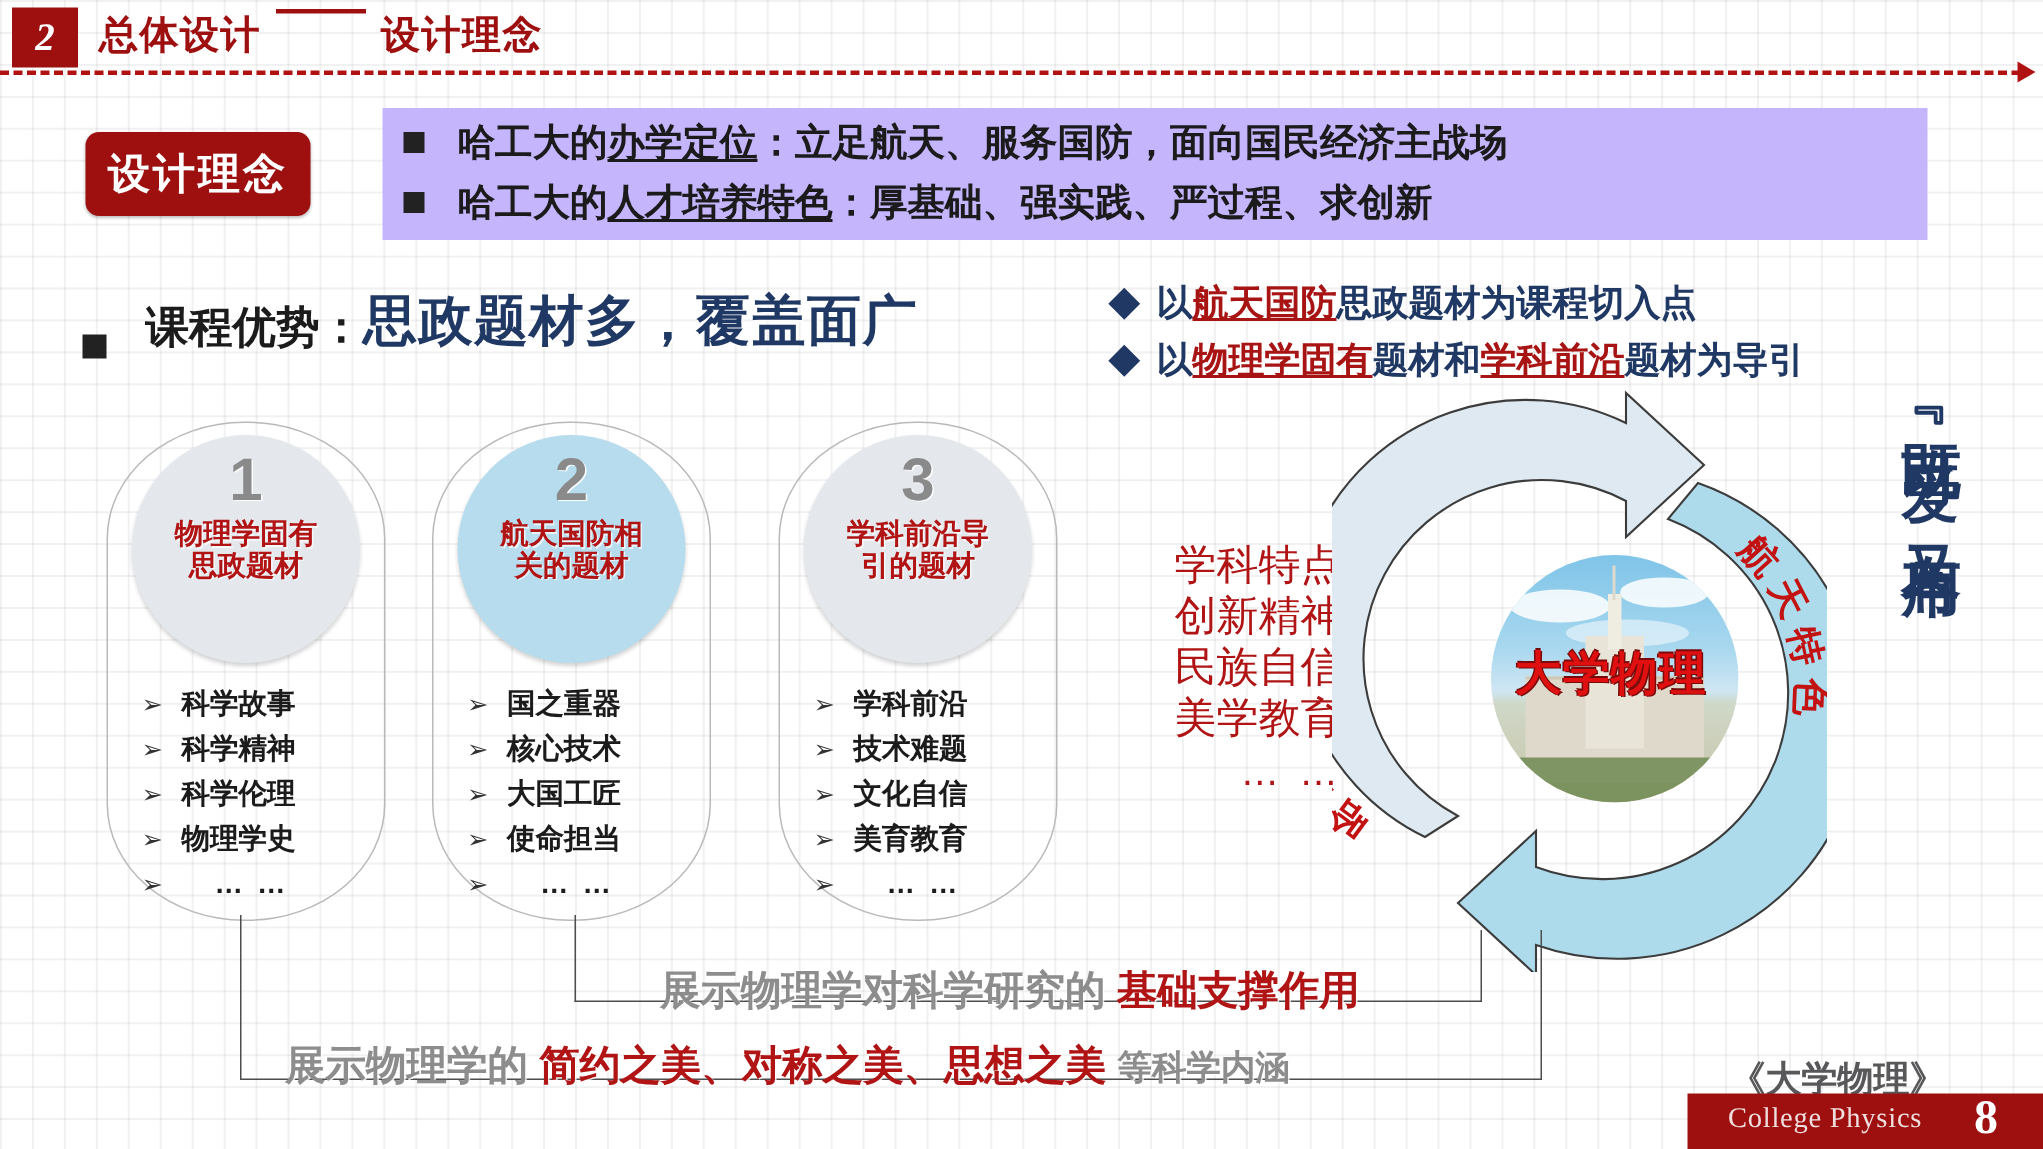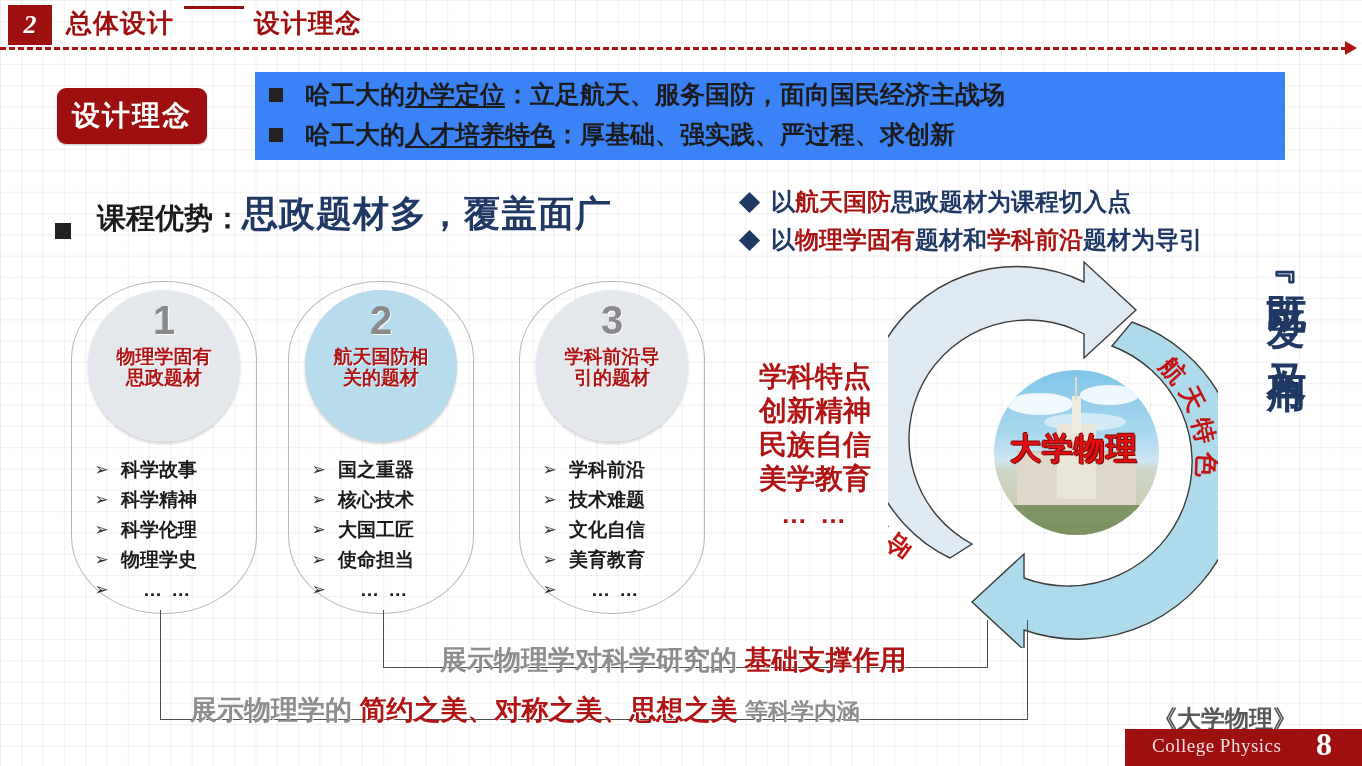--- a/index.html
+++ b/index.html
@@ -47,21 +47,21 @@
   
   .badge{
     position:absolute;left:57px;top:88px;width:150px;height:56px;
     background:#9e1010;border-radius:9px;
     display:flex;align-items:center;justify-content:center;
     color:#fff;font-size:28px;font-weight:bold;letter-spacing:2px;
     box-shadow:0 1px 2px rgba(0,0,0,.25);
   }
   .concept-box{
     position:absolute;left:255px;top:72px;width:1030px;height:88px;
-    background:#3b82f6;
+    background:#c4b5fd;
   }
   .concept-line{
     position:absolute;left:14px;display:flex;align-items:center;
     font-size:25px;font-weight:bold;color:#1b1b1b;white-space:nowrap;
   }
   .concept-line.l1{top:6px;}
   .concept-line.l2{top:46px;}
   .sq-bullet{display:inline-block;width:14px;height:14px;background:#222;margin-right:22px;}
   .u{text-decoration:underline;text-underline-offset:3px;}
 
@@ -74,21 +74,21 @@
   .adv-val{font-size:36px;font-weight:bold;color:#1f3864;text-shadow:1px 1px 0 rgba(255,255,255,.8);letter-spacing:1px;}
 
   
   .dia-list{position:absolute;left:742px;top:186px;}
   .dia-row{display:flex;align-items:center;white-space:nowrap;margin-bottom:6px;}
   .dia{
     width:15px;height:15px;background:#1f3864;margin-right:14px;
     transform:rotate(45deg);flex:0 0 auto;
   }
   .dia-txt{font-size:24px;font-weight:bold;color:#1f3864;}
-  .dia-txt .hl{color:#a81414;text-underline-offset:2px;}
+  .dia-txt .hl{color:#a81414;text-decoration:underline;text-underline-offset:2px;}
 
   
   .card{position:absolute;top:281px;width:184px;height:331px;
         border:1px solid #b9b9b9;border-radius:92px / 78px;background:transparent;}
   .card.c1{left:71px;}
   .card.c2{left:288px;}
   .card.c3{left:519px;}
   .circ{
     position:absolute;left:50%;transform:translateX(-50%);top:8px;
     width:152px;height:152px;border-radius:50%;
@@ -103,22 +103,22 @@
             margin-top:6px;text-shadow:1px 1px 0 rgba(255,255,255,.7);}
   .items{position:absolute;left:22px;top:178px;}
   .item{display:flex;align-items:center;font-size:19px;font-weight:bold;color:#1b1b1b;
         line-height:1;margin-bottom:11px;}
   .arrow-b{width:15px;margin-right:12px;color:#333;font-size:17px;line-height:1;flex:0 0 auto;text-align:center;}
   .item.ellip{color:#1b1b1b;}
   .item.ellip .it-txt{padding-left:22px;letter-spacing:2px;}
 
   
   .redcol{position:absolute;left:735px;top:360px;text-align:center;width:160px;}
-  .redcol div{font-size:28px;font-weight:bold;color:#b01414;line-height:1.22;
-              text-shadow:1px 1px 0 rgba(255,255,255,.75);}
+  .redcol div{font-size:28px;font-weight:normal;color:#b01414;line-height:1.22;
+              text-shadow:1px 1px 0 rgba(255,255,255,.75);text-align:right;}
   .redcol .dots{font-size:26px;letter-spacing:3px;margin-top:2px;}
 
   
   .cycle{position:absolute;left:888px;top:258px;width:330px;height:390px;}
   .photo{
     position:absolute;left:106px;top:112px;width:165px;height:165px;border-radius:50%;
     overflow:hidden;
   }
   .photo .sky{position:absolute;inset:0;background:linear-gradient(#7fc4e8 0%,#a9d8ef 38%,#cfe6f3 55%,#cfd8c8 60%,#c8c3a6 100%);}
   .photo .cloud{position:absolute;background:rgba(255,255,255,.85);border-radius:50%;}

